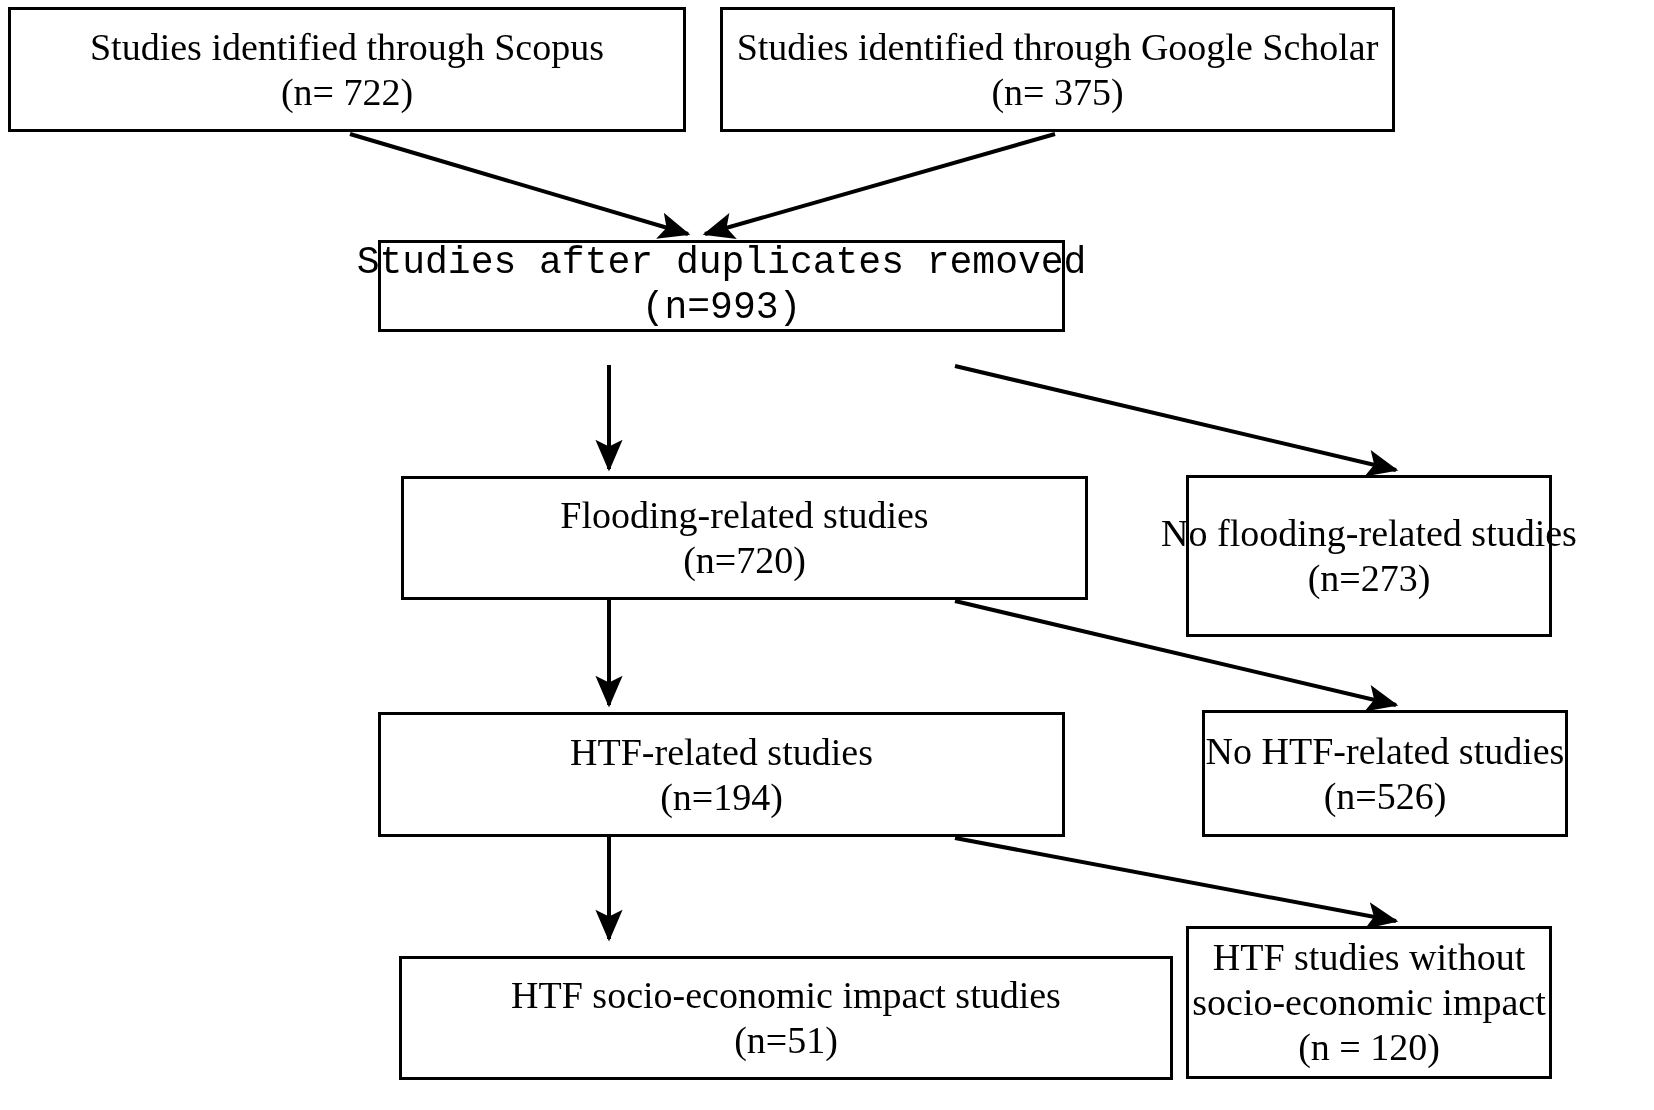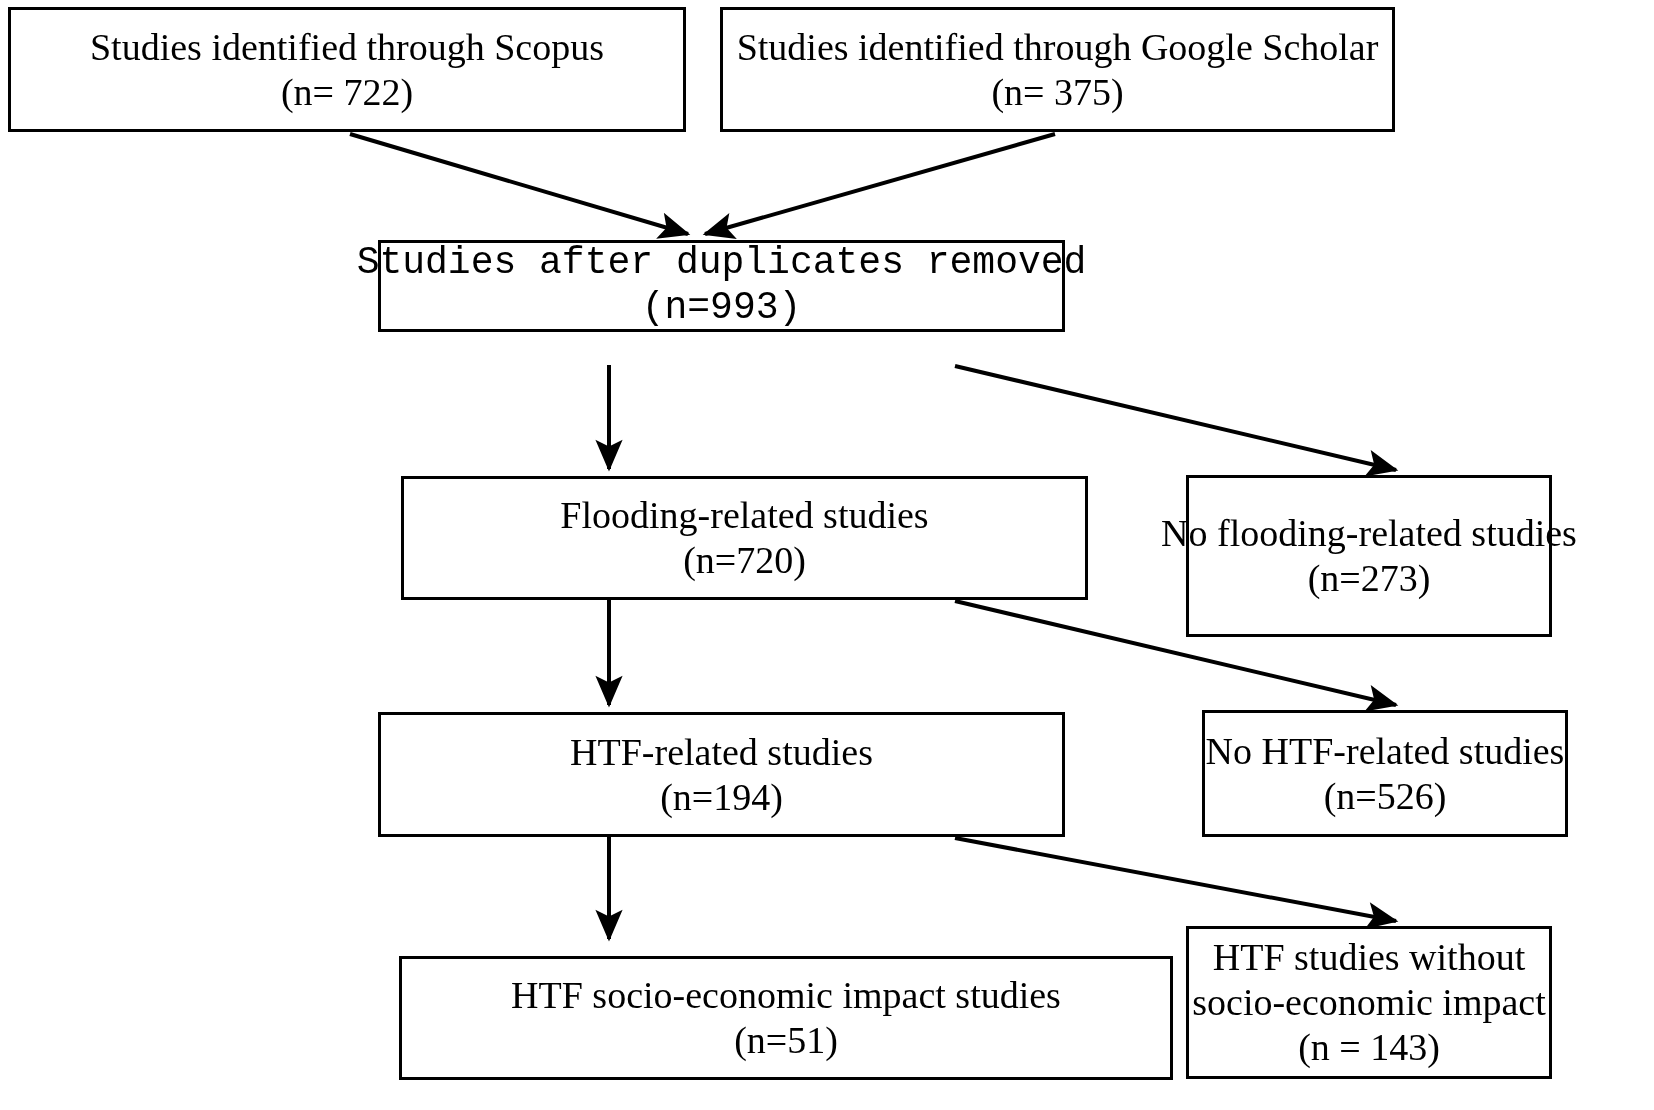--- a/index.html
+++ b/index.html
@@ -121,16 +121,16 @@
   </div>
 
   <div class="flow-box" id="box-htf-socio">
     <span class="box-line">HTF socio-economic impact studies</span>
     <span class="box-line">(n=51)</span>
   </div>
 
   <div class="flow-box" id="box-htf-no-socio">
     <span class="box-line">HTF studies without</span>
     <span class="box-line">socio-economic impact</span>
-    <span class="box-line">(n = 143)</span>
+    <span class="box-line">(n = 120)</span>
   </div>
 
 </div>
 
 </body></html>

